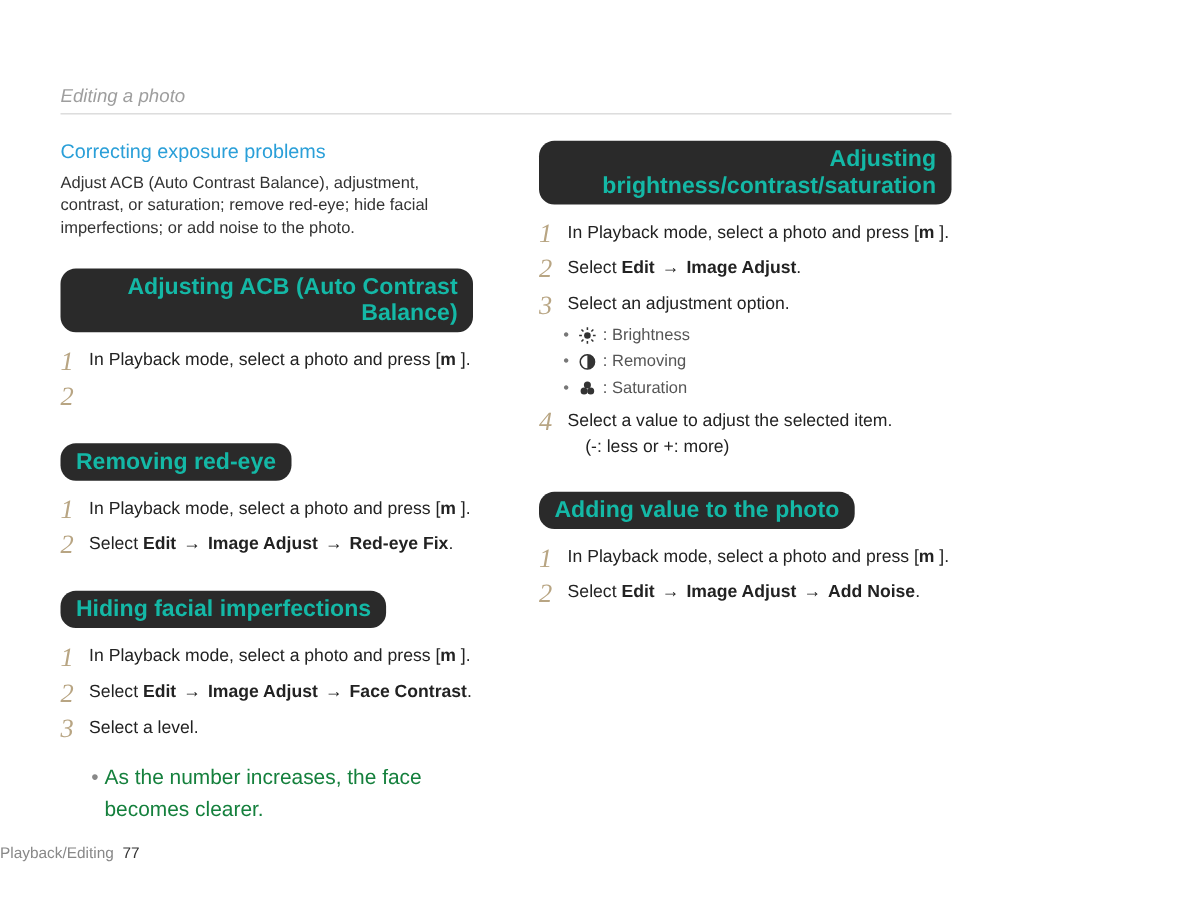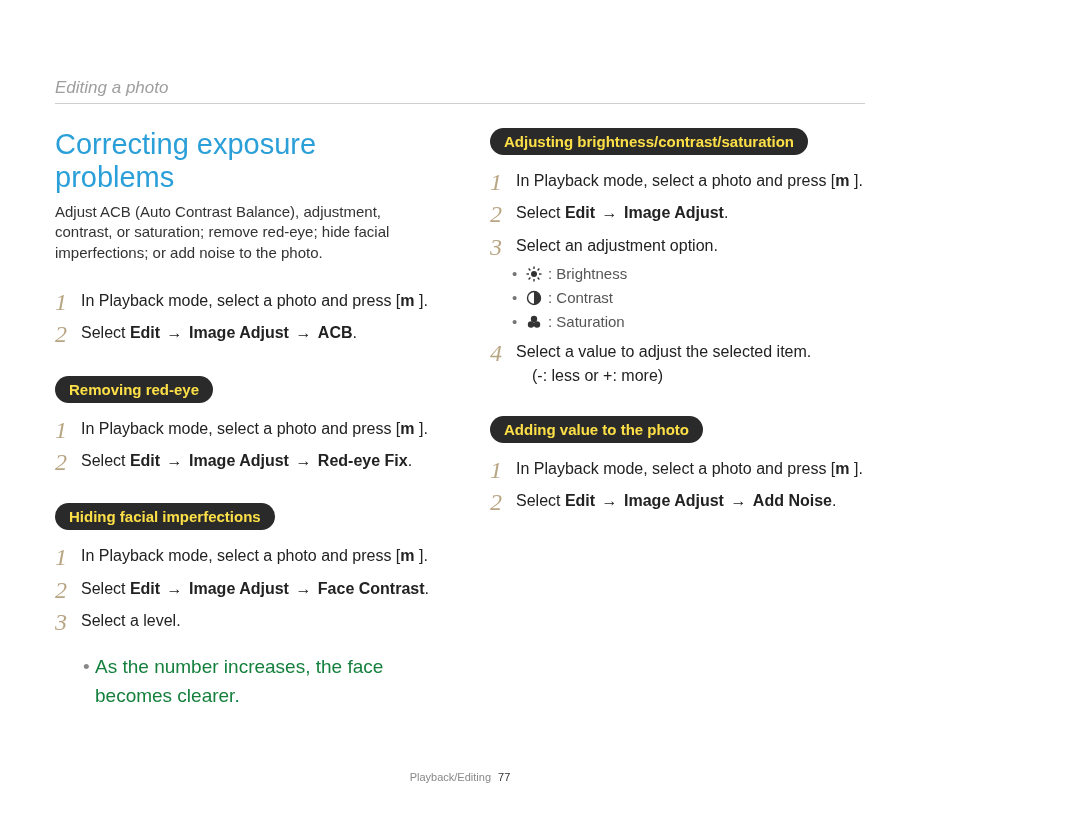--- a/index.html
+++ b/index.html
@@ -30,36 +30,36 @@
   .columns {
     position: absolute;
     top: 128px;
     left: 55px;
     right: 55px;
     display: flex;
     gap: 60px;
   }
   .col { flex: 1; }
   h2.section-title {
-    font-size: 29px;
+    font-size: 18px;
     font-weight: 400;
     color: #2a9fd8;
     margin-bottom: 8px;
   }
   .intro {
     font-size: 15px;
     line-height: 1.35;
     color: #333;
     margin-bottom: 26px;
   }
   .pill {
     display: inline-block;
     background: #2a2a2a;
-    color: #fde047;
-    font-size: 15px;
+    color: #14b8a6;
+    font-size: 21px;
     font-weight: 600;
     padding: 5px 14px;
     border-radius: 14px;
     margin-bottom: 14px;
     text-align: right;
   }
   .steps { margin-bottom: 28px; }
   .step { display: flex; align-items: flex-start; margin-bottom: 6px; }
   .step-num {
     font-family: Georgia, 'Times New Roman', serif;
@@ -77,58 +77,51 @@
   ul.opts li { font-size: 15px; color: #555; padding-left: 10px; position: relative; line-height: 1.6; display:flex; align-items:center;text-align:center; }
   ul.opts li::before { content: "•"; position: absolute; left: -4px; color: #777; }
   ul.note { list-style: none; margin-top: 4px; }
   ul.note li { font-size: 19px; color: #15803d; padding-left: 14px; position: relative; line-height: 1.5; margin-top: 20px; }
   ul.note li::before { content: "•"; position: absolute; left: 2px; color: #888; }
   .arrow { display: inline-block; margin: 0 2px; }
   .footer {
     position: absolute;
     bottom: 32px;
     left: 0; right: 0;
-    text-align: center;
-    font-size: 11px;
+    font-size: 14px;
     color: #888;
   }
   .footer .pg { color: #333; margin-left: 4px; }
   .icon-svg { display:inline-block; vertical-align:middle; margin-right:6px; }
 </style>
 </head>
 <body>
 
 <div class="page">
 
   <div class="breadcrumb">Editing a photo</div>
   <div class="hr-top"></div>
 
   <div class="columns">
 
     <div class="col">
       <h2 class="section-title">Correcting exposure problems</h2>
       <p class="intro">Adjust ACB (Auto Contrast Balance), adjustment, contrast, or saturation; remove red-eye; hide facial imperfections; or add noise to the photo.</p>
 
       
-      <div class="steps">
-        <div class="step">
-          <div class="step-num">1</div>
-          <div class="step-text">
-            <span>In Playback mode, select a photo and press [</span><b>m</b><span>      ].</span>
-          </div>
-        </div>
-        <div class="step">
-          <div class="step-num">2</div>
-          <div class="step-text">
-            <span>Select </span><b>Edit</b>
-            <span class="arrow">→</span>
-            <b>Image Adjust</b>
-            <span class="arrow">→</span>
-            <b>ACB</b><span>.</span>
-          </div>
+      <div class="pill">Adjusting ACB (Auto Contrast Balance)</div>
+      <div class="steps">
+        <div class="step">
+          <div class="step-num">1</div>
+          <div class="step-text">
+            <span>In Playback mode, select a photo and press [</span><b>m</b><span>      ].</span>
+          </div>
+        </div>
+        <div class="step">
+          <div class="step-num">2</div>
         </div>
       </div>
 
       
       <div class="pill">Removing red-eye</div>
       <div class="steps">
         <div class="step">
           <div class="step-num">1</div>
           <div class="step-text">
             <span>In Playback mode, select a photo and press [</span><b>m</b><span>      ].</span>
@@ -215,21 +208,21 @@
                       <line x1="11.6" y1="4.4" x2="13.4" y2="2.6"></line>
                     </g>
                   </svg>
                 <span>: Brightness</span>
               </li>
               <li>
                 <svg class="icon-svg" width="16" height="16" viewBox="0 0 16 16">
                     <circle cx="8" cy="8" r="6.5" fill="none" stroke="#333" stroke-width="1.4"></circle>
                     <path d="M8 1.5 A6.5 6.5 0 0 1 8 14.5 Z" fill="#333"></path>
                   </svg>
-                <span>: Contrast</span>
+                <span>: Removing</span>
               </li>
               <li>
                 <svg class="icon-svg" width="16" height="16" viewBox="0 0 16 16">
                     <circle cx="8" cy="5" r="3.2" fill="#333"></circle>
                     <circle cx="5" cy="10.5" r="3.2" fill="#333"></circle>
                     <circle cx="11" cy="10.5" r="3.2" fill="#333"></circle>
                   </svg>
                 <span>: Saturation</span>
               </li>
             </ul>

